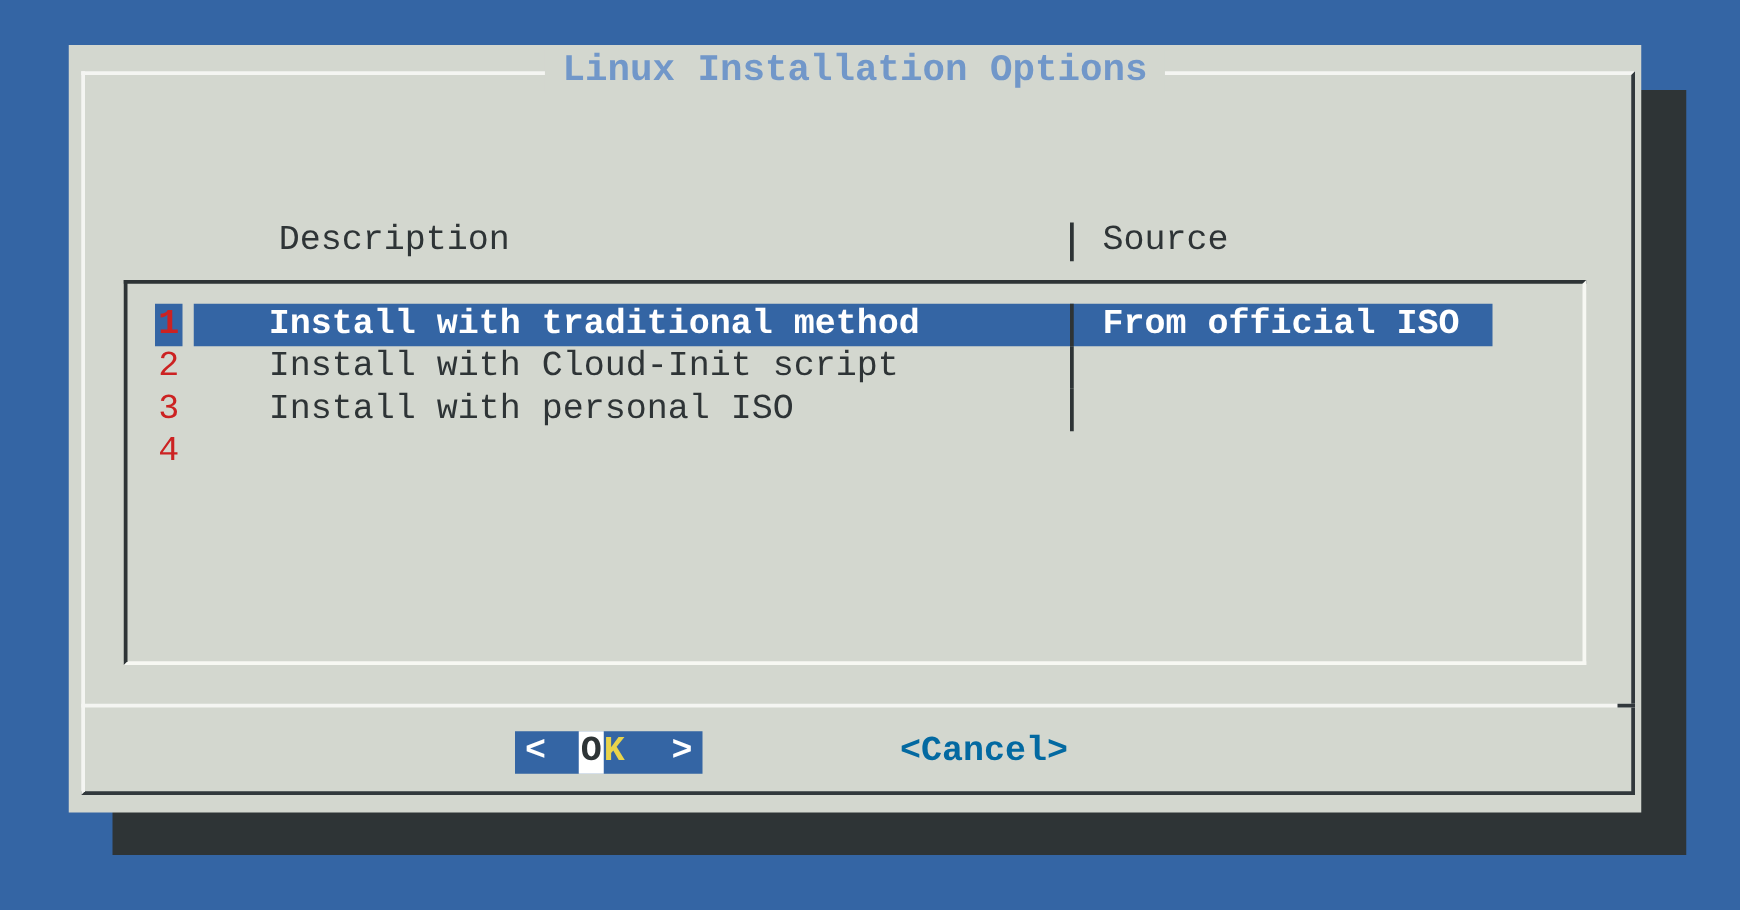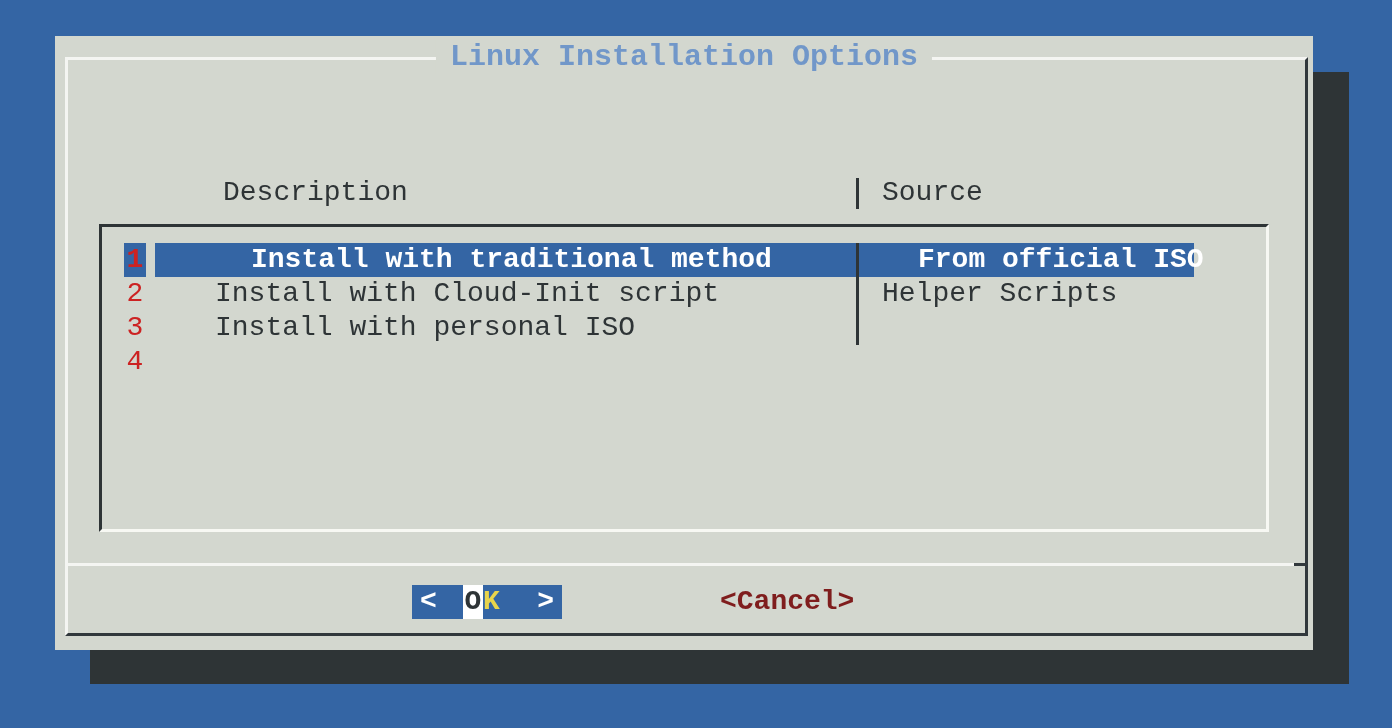--- a/index.html
+++ b/index.html
@@ -53,21 +53,21 @@
     background:#3465a4; z-index:0;
   }
   .row .num {
     position:absolute; left:22px; top:0; width:22px; height:34px;
     text-align:center; color:#cc2222; z-index:2;
   }
   .row .desc { position:absolute; left:113px; top:0; z-index:1; }
   .row .pipe { left:754px; top:0; height:34px; z-index:1; }
   .row .src  { position:absolute; left:780px; top:0; z-index:1; }
   .row.selected .num { background:#3465a4; font-weight:bold; }
-  .row.selected .desc, .row.selected .src { color:#ffffff; font-weight:bold;margin-left:36px; }
+  .row.selected .desc, .row.selected .src { color:#ffffff; font-weight:bold; }
 
   .btn-separator {
     position:absolute; left:10px; top:527px; width:1243px; height:3px;
     background:#f4f5f2;
   }
   .btn-separator .dark-end {
     position:absolute; right:0; top:0; width:14px; height:3px; background:#31383c;
   }
 
   .ok-button {
@@ -78,21 +78,21 @@
   .ok-open  { left:8px; }
   .ok-cursor {
     left:51px; width:20px; height:34px; background:#ffffff; color:#2e3436;
     text-align:center;
   }
   .ok-hotkey { left:71px; color:#e9d44b; }
   .ok-close { right:8px; }
 
   .cancel-button {
     position:absolute; left:665px; top:549px; height:34px; line-height:34px;
-    color:#7f1d1d; font-weight:bold; background:transparent; border:none;
+    color:#0369a1; font-weight:bold; background:transparent; border:none;
     font-family:inherit; font-size:28px; white-space:nowrap;
   }
 </style>
 </head>
 <body>
 
 <div class="screen">
   <div class="shadow"></div>
 
   <div class="dialog">
@@ -112,21 +112,20 @@
           <span class="num">1</span>
           <span class="desc">Install with traditional method</span>
           <div class="vline pipe"></div>
           <span class="src">From official ISO</span>
         </div>
 
         <div class="row">
           <span class="num">2</span>
           <span class="desc">Install with Cloud-Init script</span>
           <div class="vline pipe"></div>
-          <span class="src">Helper Scripts</span>
         </div>
 
         <div class="row">
           <span class="num">3</span>
           <span class="desc">Install with personal ISO</span>
           <div class="vline pipe"></div>
         </div>
 
         <div class="row">
           <span class="num">4</span>

